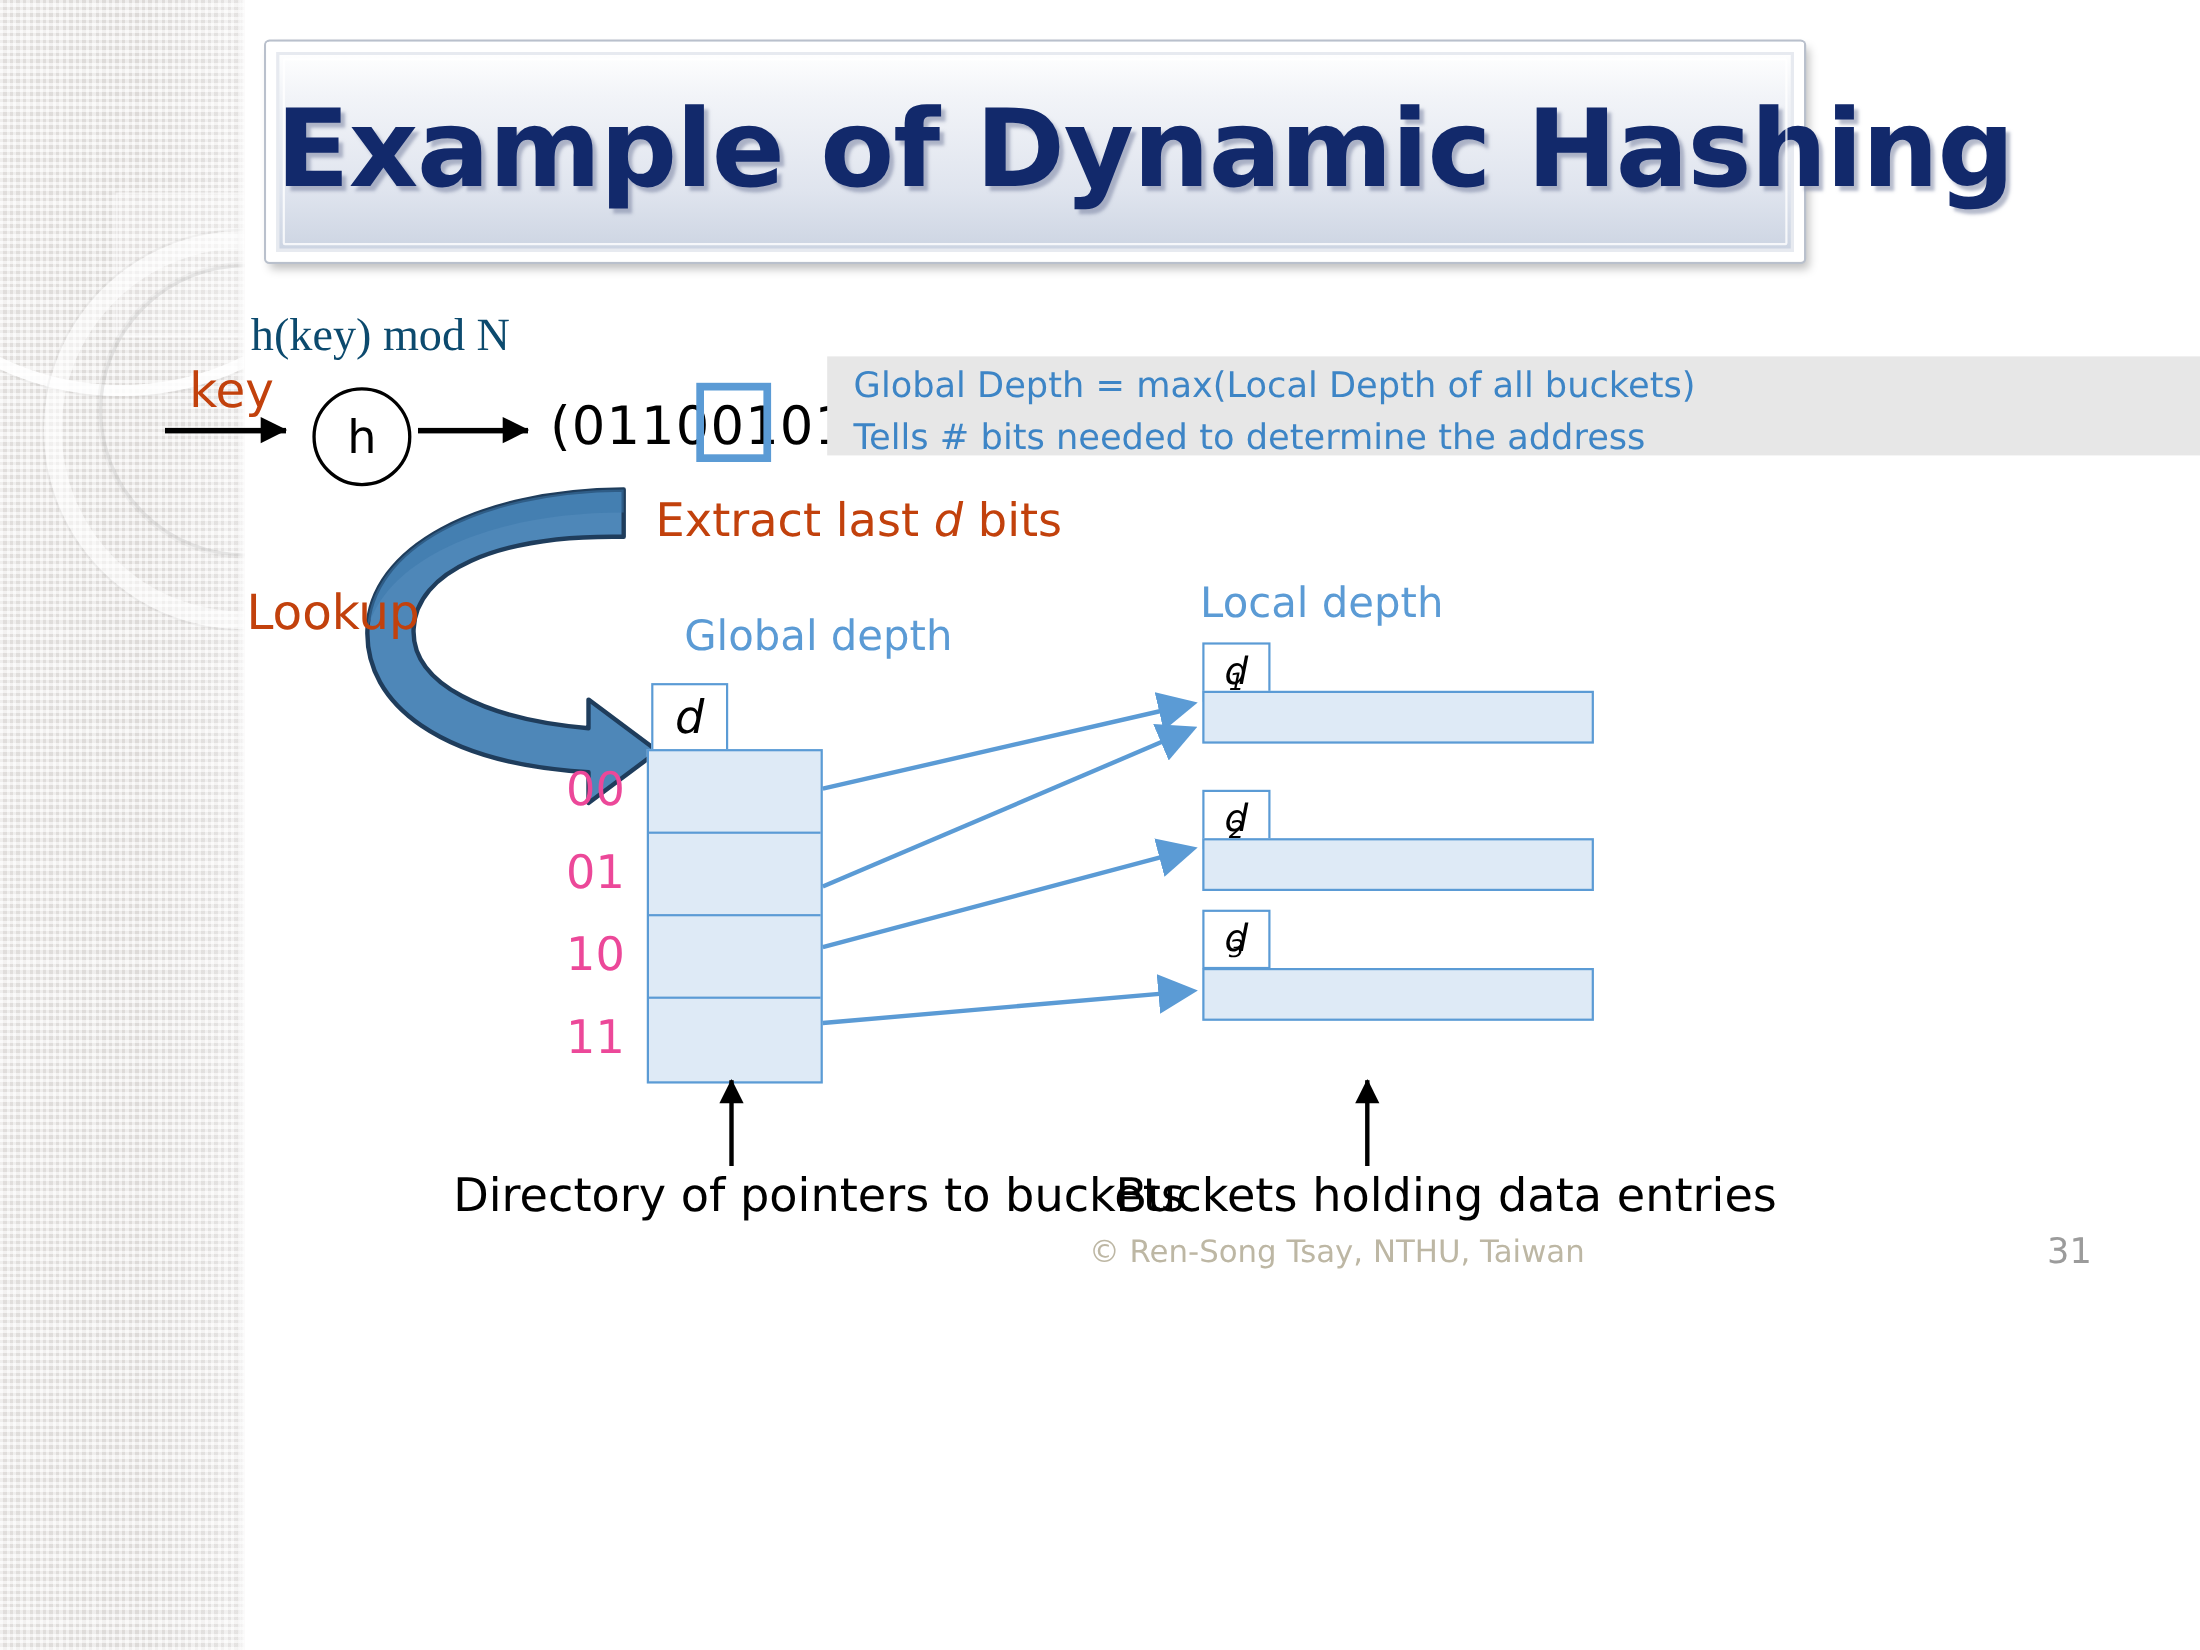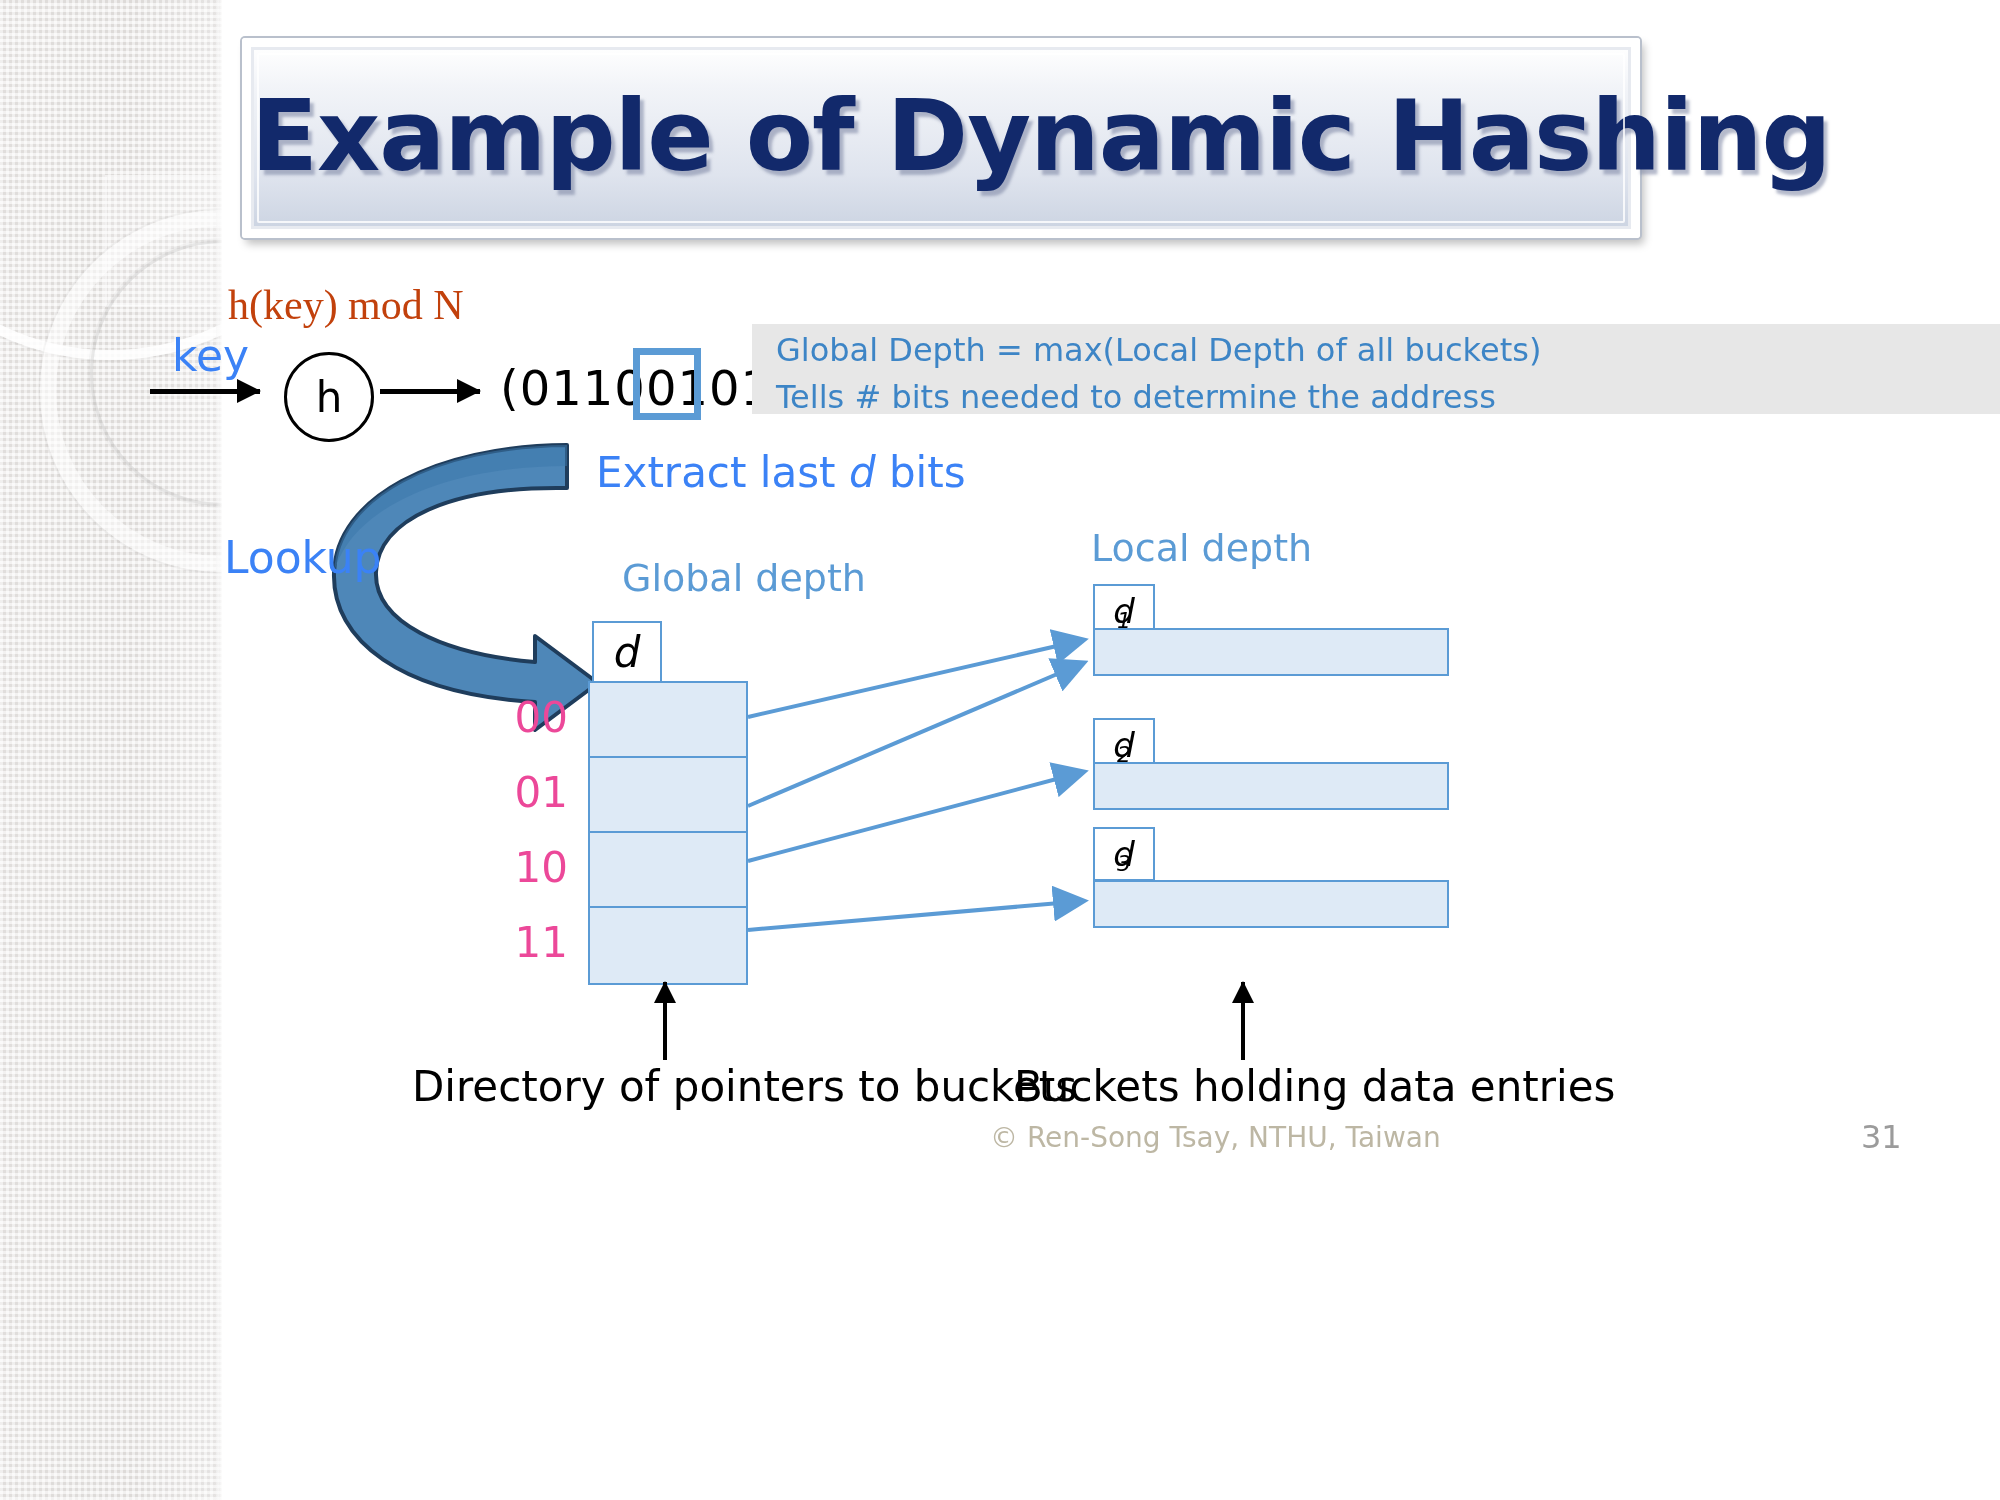--- a/index.html
+++ b/index.html
@@ -70,25 +70,25 @@
     font-size: 98px;
     letter-spacing: -1px;
     color: #12296b;
     text-shadow: 4px 5px 3px rgba(120,130,160,.55);
     white-space: nowrap;
   }
 
   
   .abs { position: absolute; }
   .serif { font-family: "Liberation Serif", "DejaVu Serif", serif; }
-  .blk   { color:#3b82f6; font-family:"DejaVu Sans", sans-serif; }
+  .blk   { color:#c2410c; font-family:"DejaVu Sans", sans-serif; }
   .blue-txt { color:#5b9bd5; font-family:"DejaVu Sans", sans-serif; }
 
   
-  #formula { left: 228px; top: 281px; font-size: 42px; color:#c2410c; }
+  #formula { left: 228px; top: 281px; font-size: 42px; color:#0c4a6e; }
   #key-label { left: 172px; top: 330px; font-size: 44px; }
   #hash-circle {
     left: 284px; top: 352px; width: 84px; height: 84px;
     border: 3px solid #000; border-radius: 50%;
     background: #fff;
   }
   #hash-circle span {
     position: absolute; left: 0; right: 0; top: 50%;
     transform: translateY(-50%); text-align: center;
     font-size: 42px; color: #000; font-family:"DejaVu Sans", sans-serif;

